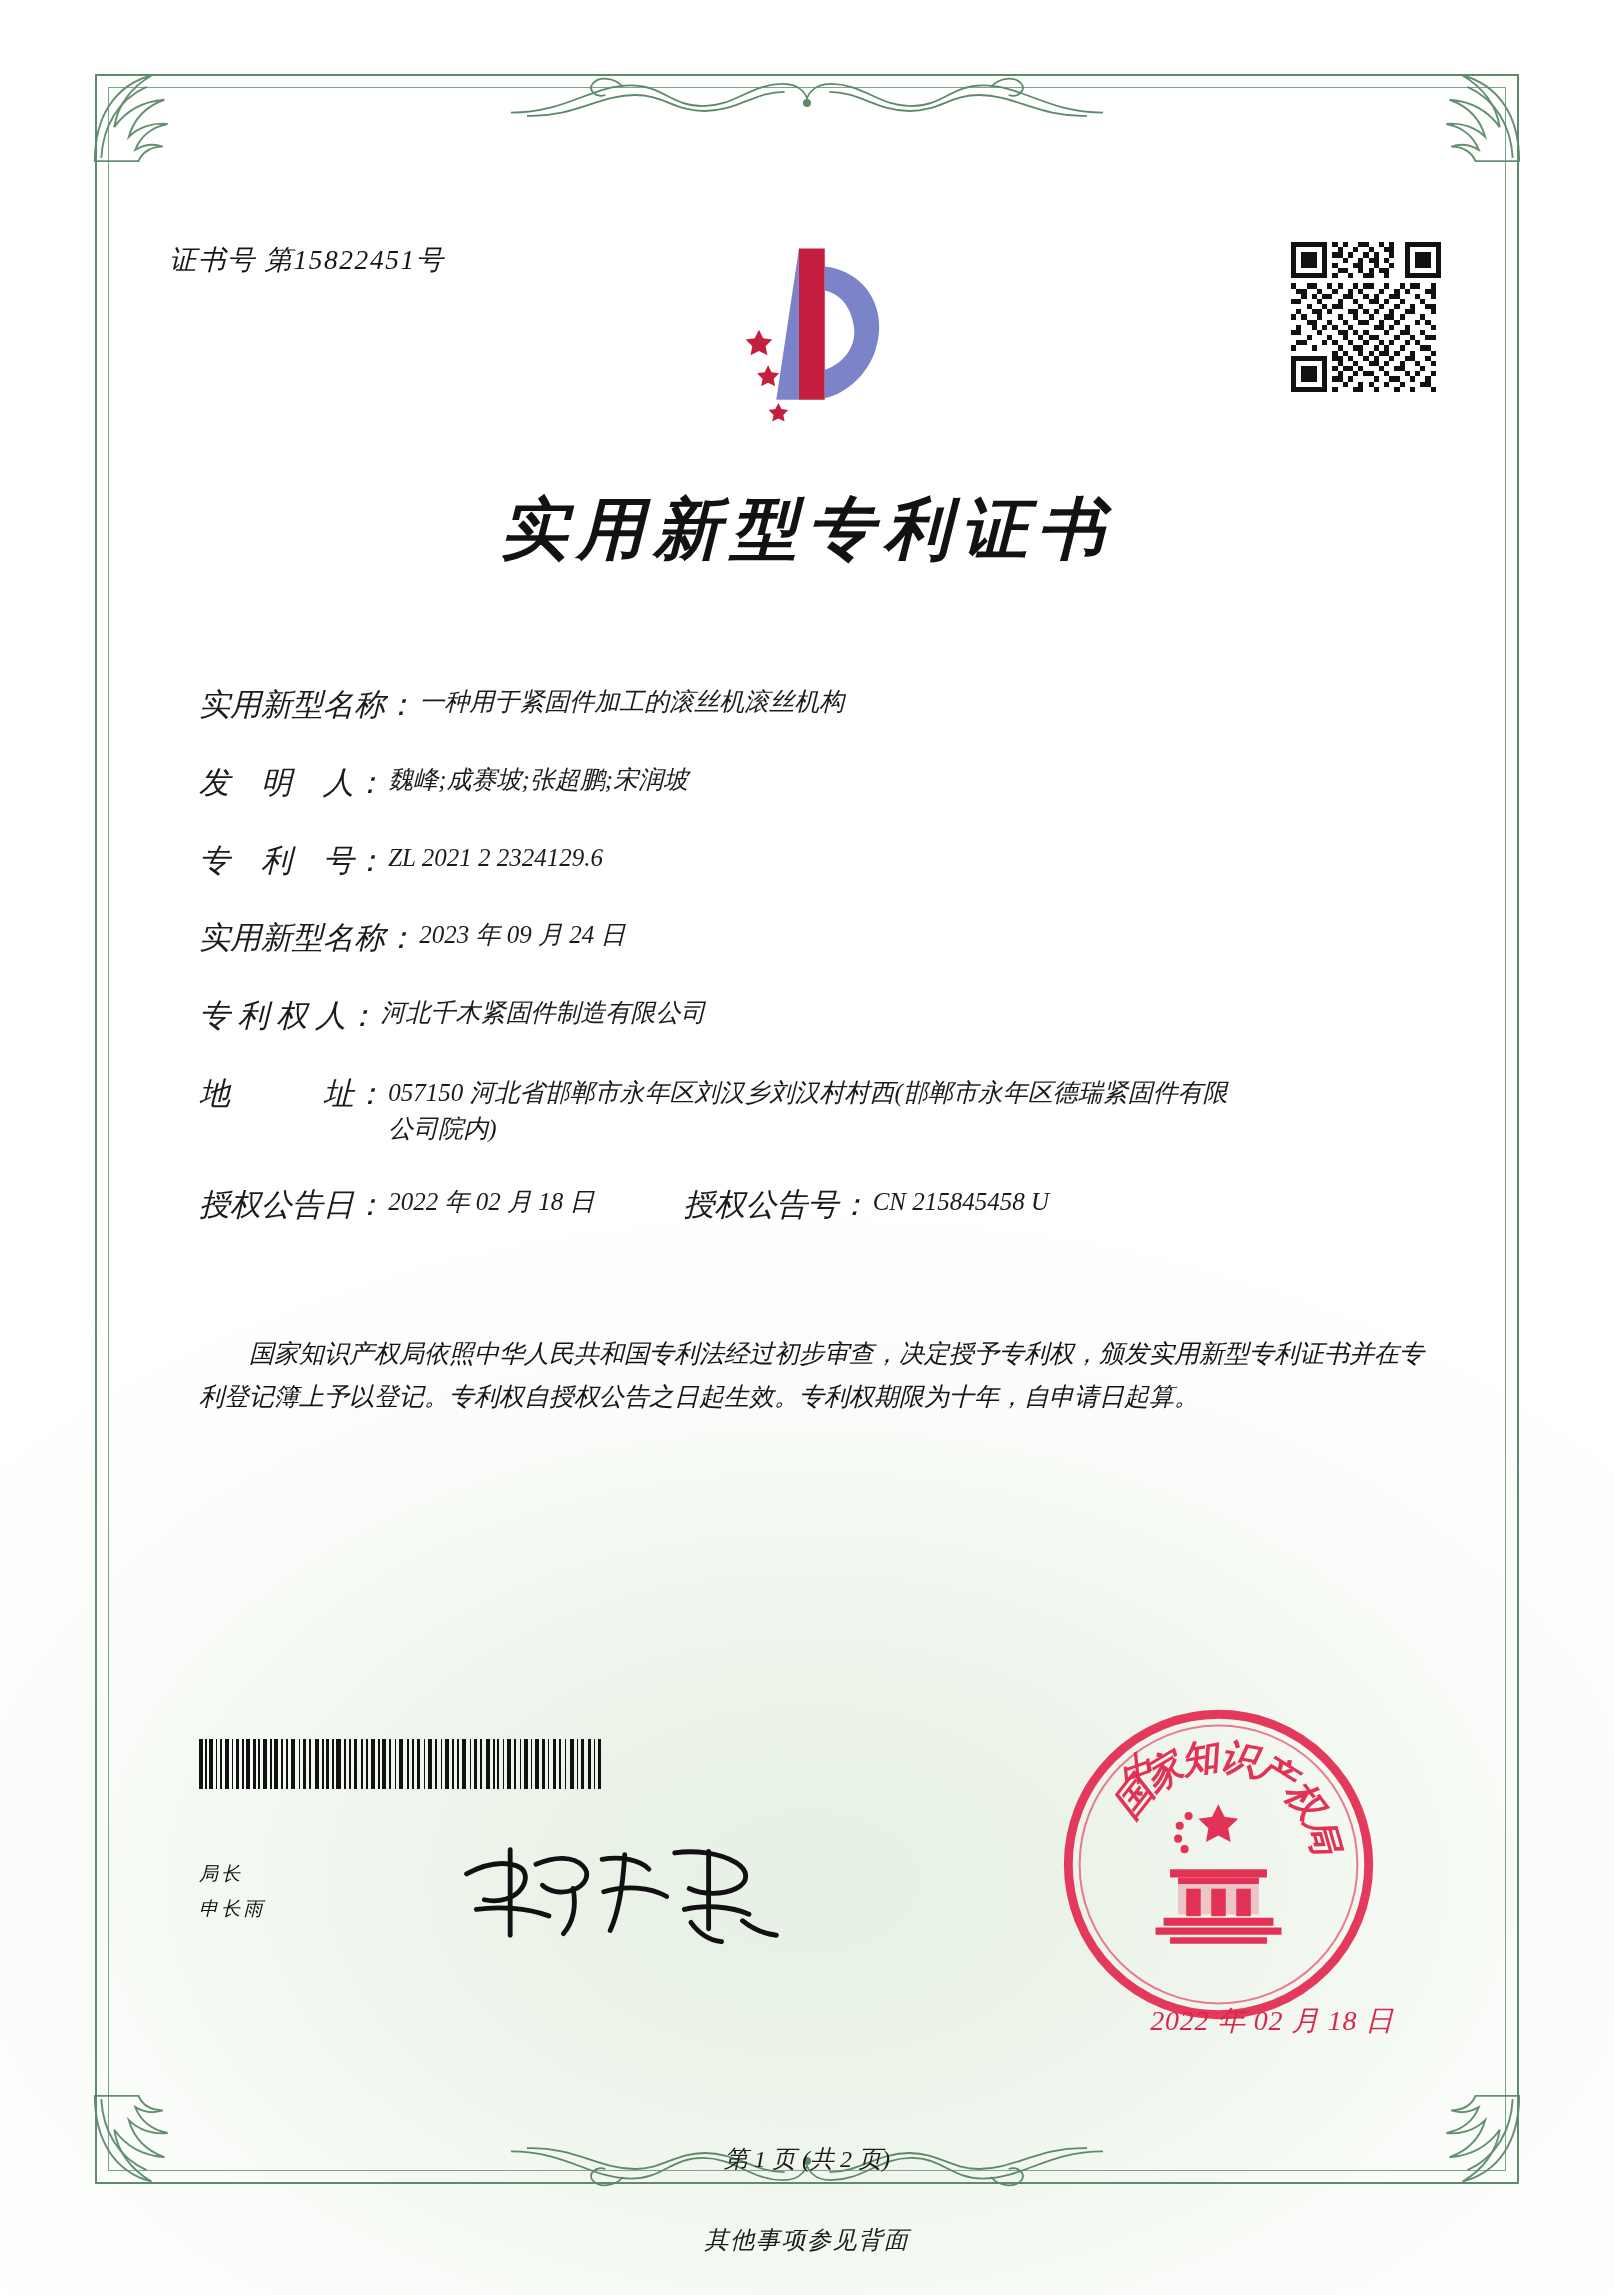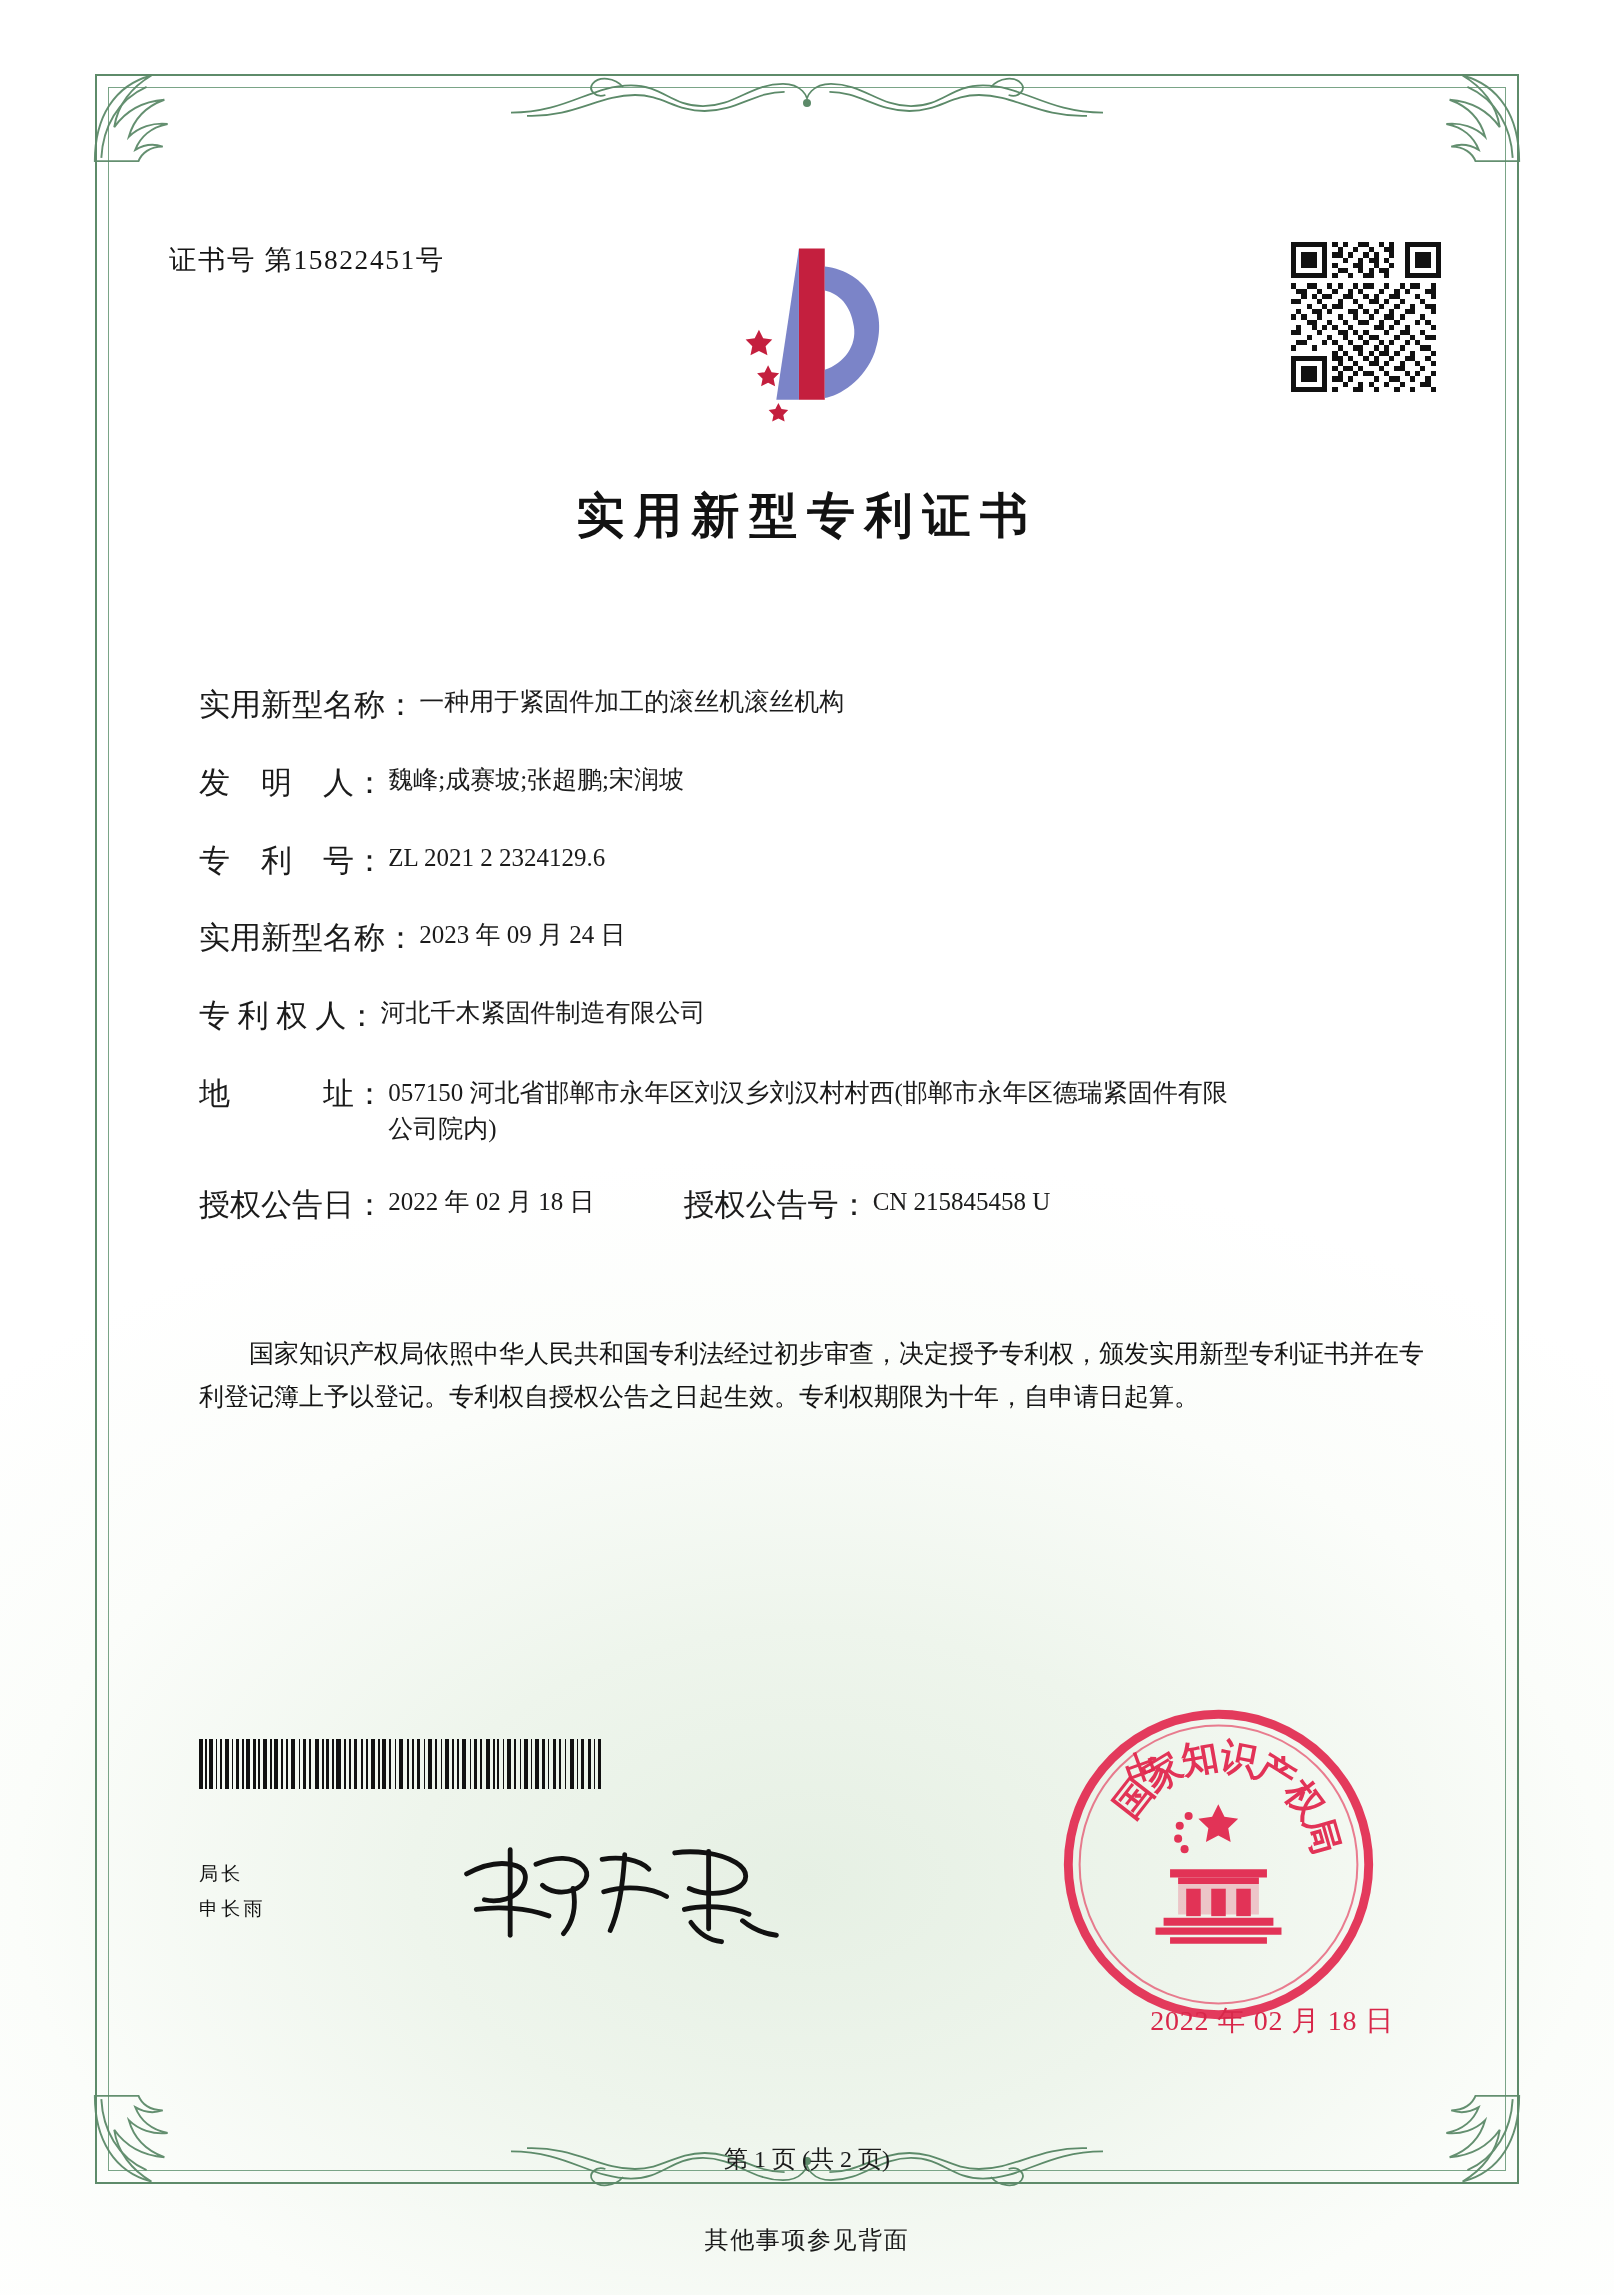--- a/index.html
+++ b/index.html
@@ -9,20 +9,21 @@
     color:#1a1a1a;
     -webkit-font-smoothing:antialiased;
   }
   .page{
     position:relative;
     width:1614px;height:2295px;
     background:
       radial-gradient(ellipse 1130px 726px at 50% 82%, #e6f0e4 0%, #eef5ec 35%, #fbfdfa 70%, #ffffff 100%),
       linear-gradient(#ffffff,#ffffff);
     overflow:hidden;
+    font-style:italic;
   }
 
   
   .border-outer{
     position:absolute;left:95px;top:74px;right:95px;bottom:111px;
     border:2.4px solid #5e8b6a;
   }
   .border-inner{
     position:absolute;left:108px;top:87px;right:108px;bottom:124px;
     border:1.2px solid #7aa487;
@@ -59,21 +60,21 @@
   .logo svg{width:100%;height:100%;display:block;}
   .qr{
     position:absolute;right:173px;top:242px;
     width:150px;height:150px;
   }
   .qr svg{width:100%;height:100%;display:block;}
 
   .title{
     position:absolute;left:0;right:0;top:484px;
     text-align:center;
-    font-size:48px;font-weight:bold;letter-spacing:9.7px;
+    font-size:67px;font-weight:bold;letter-spacing:9.7px;
     color:#121212;
     font-family:"DejaVu Serif","Liberation Serif",serif;
   }
 
   
   .fields{
     position:absolute;left:199px;top:686px;right:186px;
     font-size:25px;line-height:1.25;color:#1b1b1b;
   }
   .row{display:flex;align-items:flex-start;margin-bottom:39px;}

